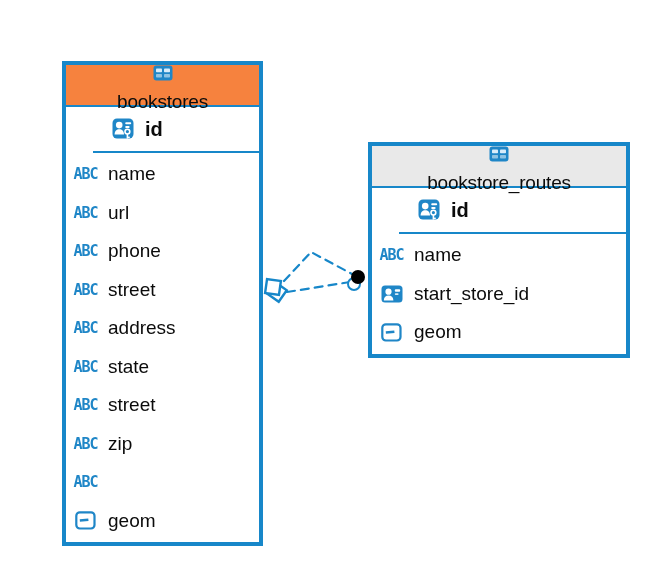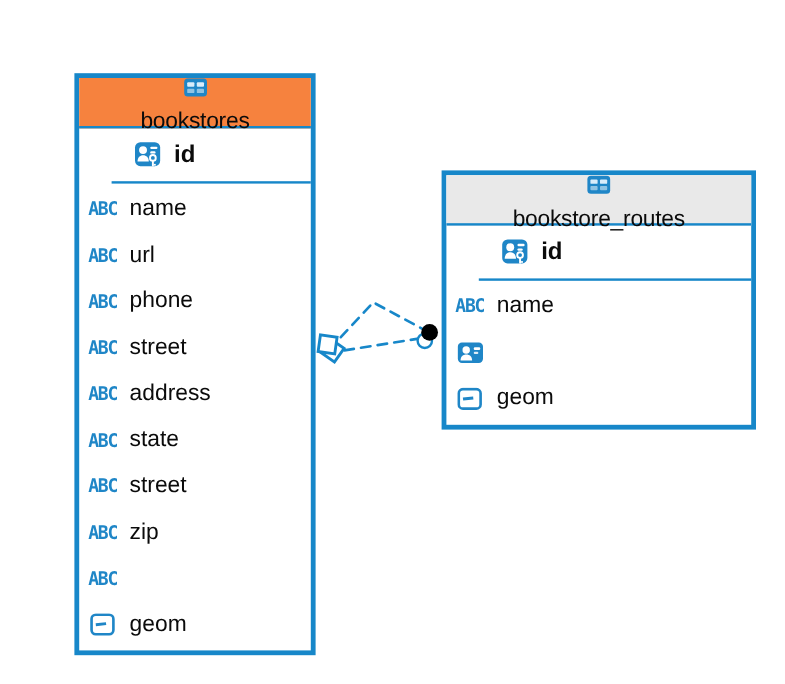--- a/index.html
+++ b/index.html
@@ -191,20 +191,21 @@
       <div class="col-row">
         <span class="icon-box">
           <svg width="22" height="18" viewBox="0 0 22 18">
             <rect x="0.5" y="0.5" width="21" height="17" rx="3.5" fill="#1f86c7"></rect>
             <circle cx="7.5" cy="6.7" r="3.1" fill="#fff"></circle>
             <path d="M2.8 15.4 c0 -3.2 2.1 -4.9 4.8 -4.9 c2.7 0 4.8 1.7 4.8 4.9 z" fill="#fff"></path>
             <rect x="13.8" y="4.3" width="5.4" height="2.4" rx="1" fill="#fff"></rect>
             <rect x="13.8" y="8.2" width="3.8" height="1.8" rx="0.9" fill="#fff" opacity="0.85"></rect>
           </svg>
         </span>
+        <span>start_store_id</span>
       </div>
       <div class="col-row">
         <span class="icon-box">
           <svg width="21" height="19" viewBox="0 0 21 19">
             <rect x="1.3" y="1.3" width="18.2" height="16.2" rx="3.5" fill="#fff" stroke="#1f86c7" stroke-width="2.2"></rect>
             <rect x="4.8" y="7.9" width="8.6" height="2.5" fill="#1f86c7" transform="rotate(-6 9 9)"></rect>
           </svg>
         </span>
         <span>geom</span>
       </div>

